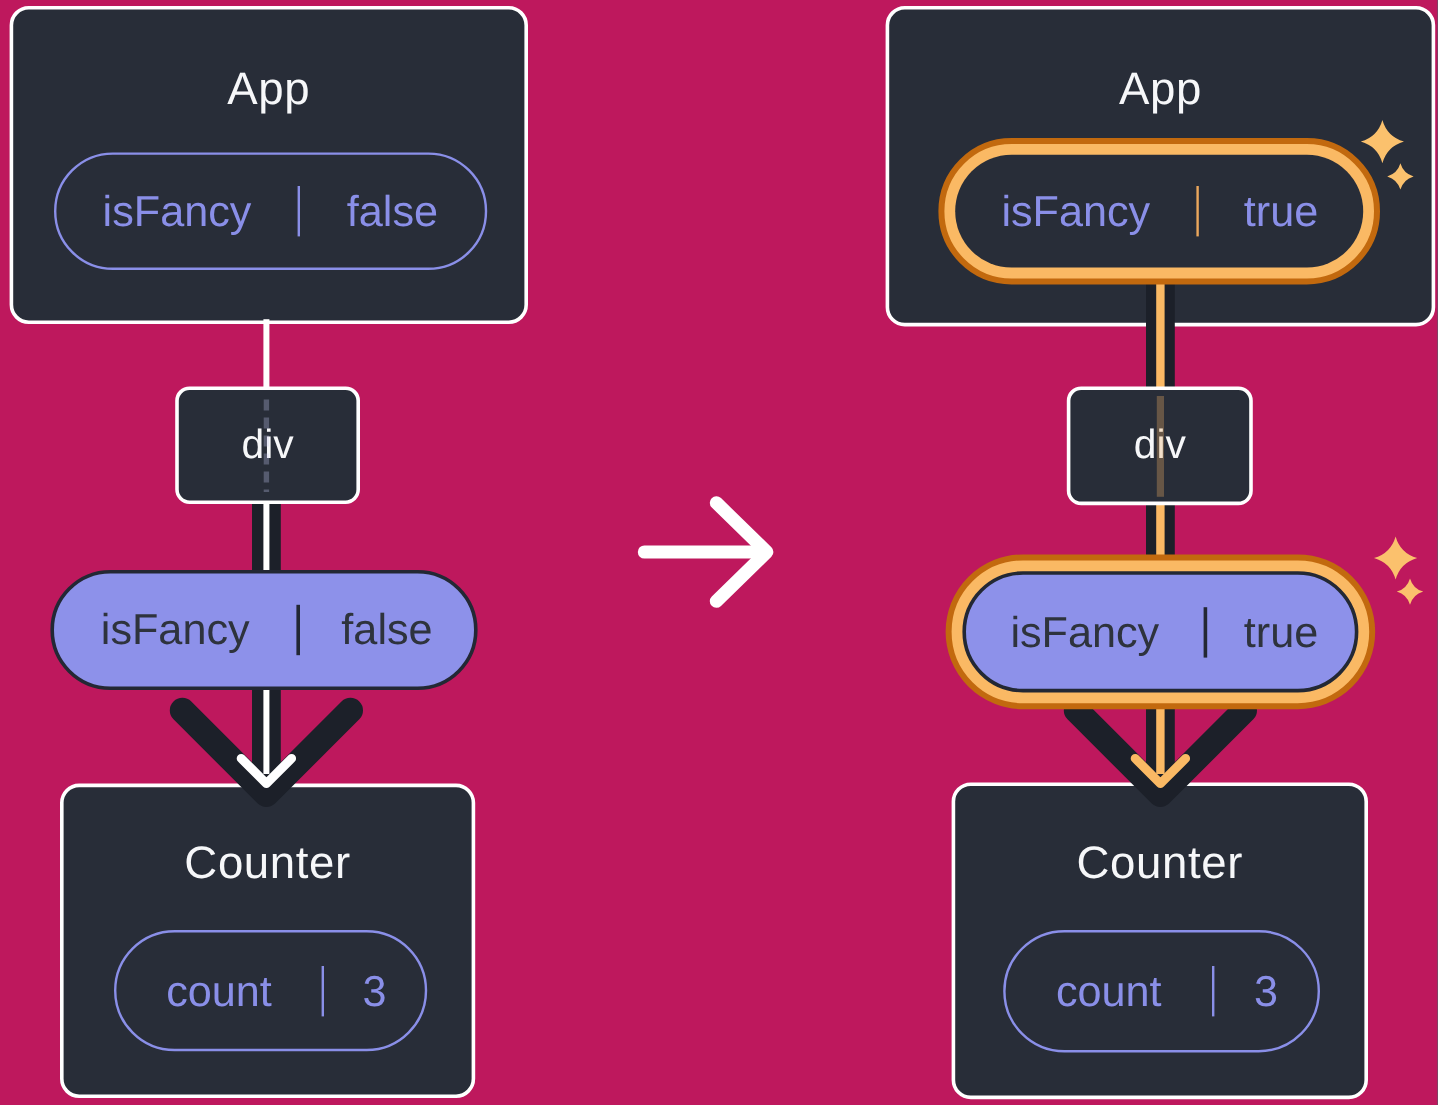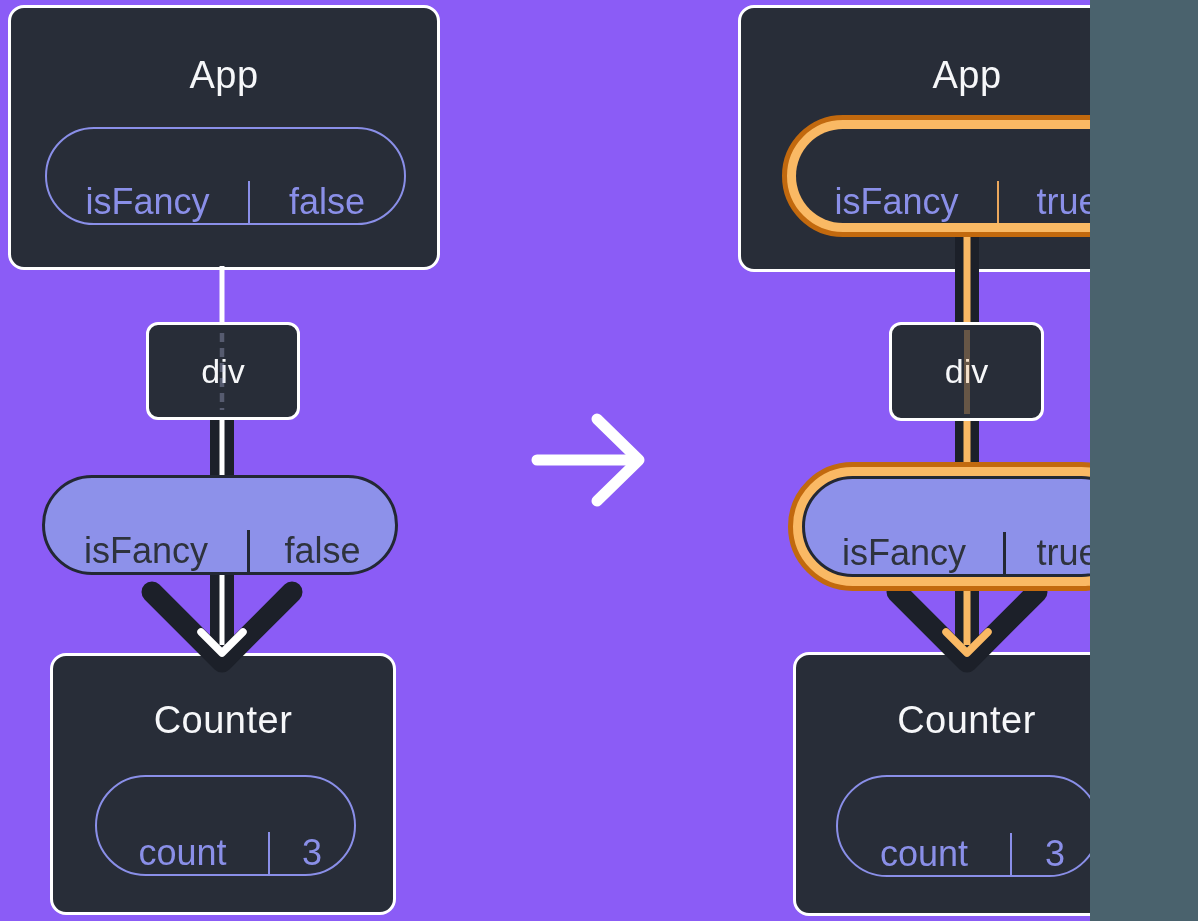--- a/index.html
+++ b/index.html
@@ -1,33 +1,33 @@
 <!DOCTYPE html>
 <html><head>
 <meta charset="utf-8">
 <style>
   html,body{margin:0;padding:0;background:#4A626D;}
   .stage{
-    position:relative;width:1090px;height:921px;overflow:hidden;
-    background:#8b5cf6;font-family:"Liberation Sans",sans-serif;
+    position:relative;width:1198px;height:921px;overflow:hidden;
+    background:#be185d;font-family:"Liberation Sans",sans-serif;
     -webkit-font-smoothing:antialiased;
   }
   svg.overlay{position:absolute;left:0;top:0;width:1198px;height:921px;pointer-events:none;}
   .z1{z-index:1}.z2{z-index:2}.z3{z-index:3}.z4{z-index:4}
 
   .card{
     position:absolute;background:#282D38;border:3.5px solid #FFFFFF;
     border-radius:16px;box-sizing:border-box;
   }
   .card-title{
     position:absolute;width:100%;text-align:center;color:#F6F7F9;
     font-size:38px;letter-spacing:.5px;
   }
   .pill{
-    position:absolute;display:flex;align-items:flex-end;box-sizing:border-box;
+    position:absolute;display:flex;align-items:center;box-sizing:border-box;
     border-radius:999px;overflow:hidden;
   }
   .pill .cell{
     display:flex;align-items:center;justify-content:center;
     font-size:36px;box-sizing:border-box;
   }
   .pill .cell.grow{flex:1;}
   .pill.outline{border:2.5px solid #8A8FE8;color:#8A8FE8;background:transparent;}
   .pill.outline .cell + .cell{border-left:2.5px solid #8A8FE8;}
   .pill.filled{background:#8D91EA;border:3px solid #232834;color:#2E333D;}

